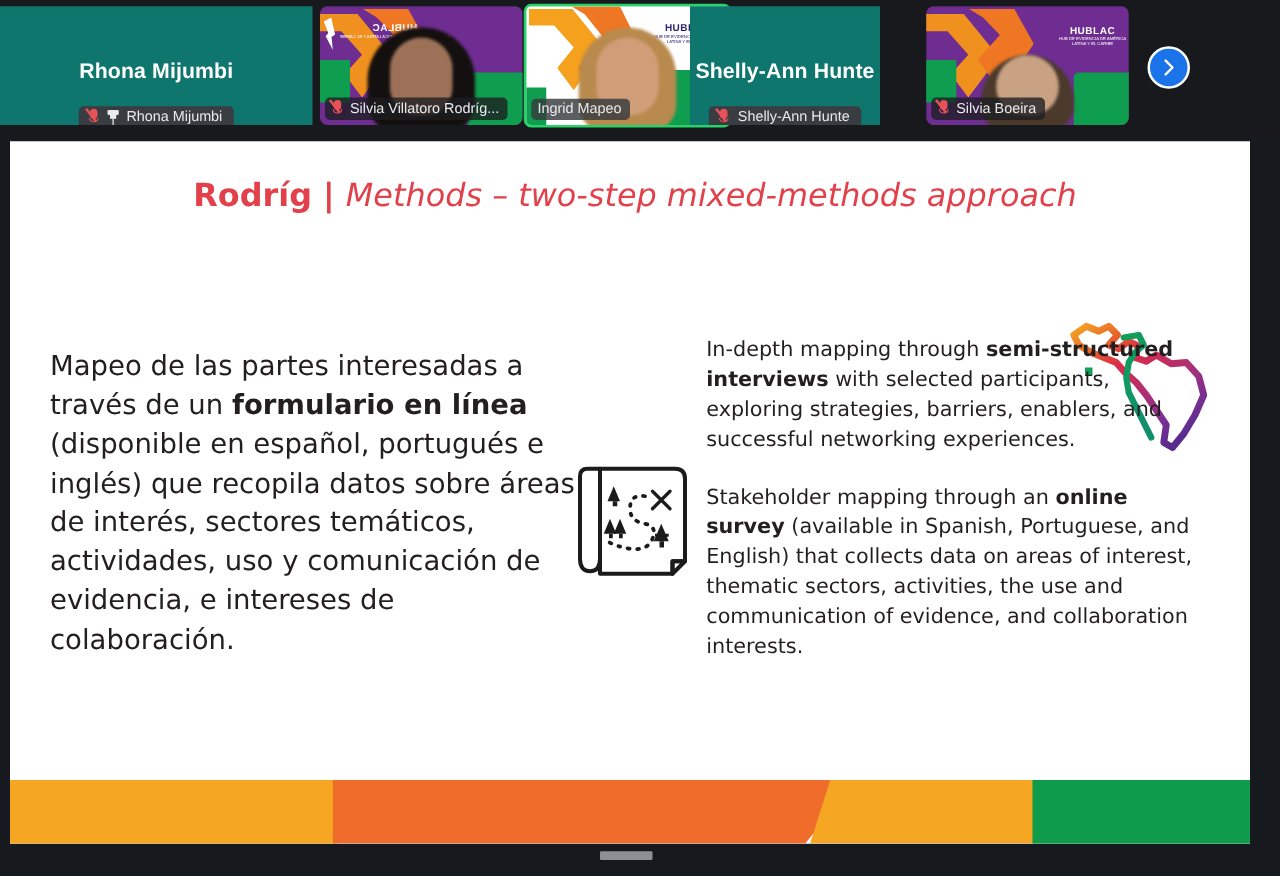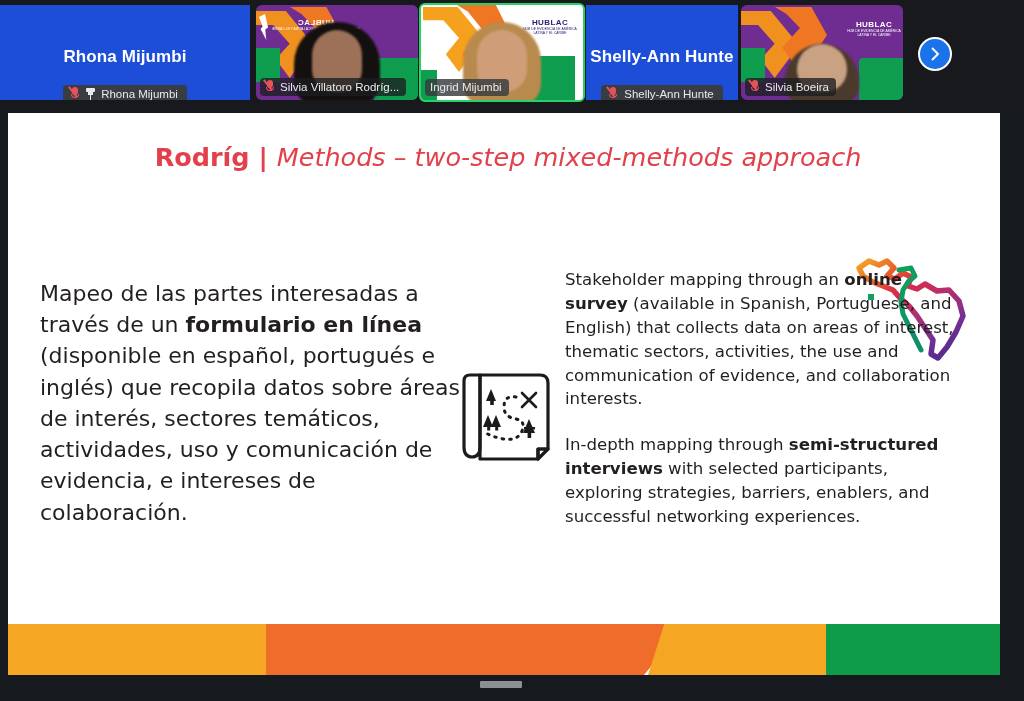--- a/index.html
+++ b/index.html
@@ -12,21 +12,21 @@
 
   
   #filmstrip{
     position:absolute; left:0; top:0; width:1024px; height:110px;
     background:#17191c;
   }
   .tile{
     position:absolute; top:5px; width:162px; height:95px;
     border-radius:6px; overflow:hidden; background:#2a2d31;
   }
-  .tile.novideo{ background:#1d4ed8; border-radius:0; }
+  .tile.novideo{ background:#0f766e; border-radius:0; }
   .tile.active{ outline:3px solid #25d366; outline-offset:-1px; border-radius:4px; }
 
   
   .bg-purple{ position:absolute; inset:0; background:#6f2d91; }
   .bg-purple .shape-o1{
     position:absolute; left:-6px; top:6px; width:64px; height:78px;
     background:#f0901f;
     clip-path:polygon(0 0,56% 0,100% 44%,62% 86%,40% 62%,62% 42%,36% 18%,0 18%);
   }
   .bg-purple .shape-o2{
@@ -248,25 +248,25 @@
     <div class="logo-mark dark" style="left:96px;top:14px;">
       <span>HUBLAC</span>
       <span class="sub">HUB DE EVIDENCIA DE AMÉRICA LATINA Y EL CARIBE</span>
       
     </div>
     <div class="person">
       <span class="hair" style="background:#b98a4e;width:78px;"></span>
       <span class="face" style="background:#cf9e78;"></span>
     </div>
     <div class="namechip onlight">
-      <span class="txt">Ingrid Mijumbi</span>
-    </div>
-  </div>
-
-  <div class="tile novideo" style="left:586px;width:152px;">
+      <span class="txt">Ingrid Mapeo</span>
+    </div>
+  </div>
+
+  <div class="tile novideo" style="left:552px;width:152px;">
     <div class="bigname" style="left:-19px;">Shelly-Ann Hunte</div>
     <div class="smallchip" style="left:-19px;">
       <div class="inner">
         <span class="mic-muted">
             <span class="body"></span>
             <span class="stand"></span>
             <span class="slash"></span>
           </span>
         <span class="txt">Shelly-Ann Hunte</span>
       </div>
@@ -354,22 +354,22 @@
       <path d="M27.2 62 h3 v3.5 h-3 Z"></path>
       <path d="M35.2 62 h3 v3.5 h-3 Z"></path>
       <path d="M69 54 L75 68 L63 68 Z"></path>
       <path d="M67.6 68 h3.6 v5 h-3.6 Z"></path>
       <path d="M64 62 h11 v2.4 h-11 Z"></path>
     </g>
     <path d="M56 32 Q44 30 44 42 Q44 52 56 54 Q66 56 62 66 Q58 76 44 74 Q32 72 26 68" fill="none" stroke="#1b1b1b" stroke-width="3" stroke-linecap="round" stroke-dasharray="1.5 6"></path>
   </svg>
 
   <div class="col" id="col-en">
+    <p><span>In-depth mapping through </span><b>semi-structured interviews</b><span> with selected participants, exploring strategies, barriers, enablers, and successful networking experiences.</span></p>
     <p><span>Stakeholder mapping through an </span><b>online survey</b><span> (available in Spanish, Portuguese, and English) that collects data on areas of interest, thematic sectors, activities, the use and communication of evidence, and collaboration interests.</span></p>
-    <p><span>In-depth mapping through </span><b>semi-structured interviews</b><span> with selected participants, exploring strategies, barriers, enablers, and successful networking experiences.</span></p>
   </div>
 
   <div id="footer-bar">
     <div class="seg" style="left:0;width:262px;background:#f5a623;"></div>
     <div class="seg" style="left:258px;width:420px;background:#ef6c2a;clip-path:polygon(0 0,100% 0,90% 100%,0 100%);"></div>
     <div class="seg" style="left:640px;width:180px;background:#f5a623;clip-path:polygon(9% 0,100% 0,100% 100%,0 100%);"></div>
     <div class="seg" style="left:818px;width:174px;background:#0e9b4a;"></div>
   </div>
 </div>
 

